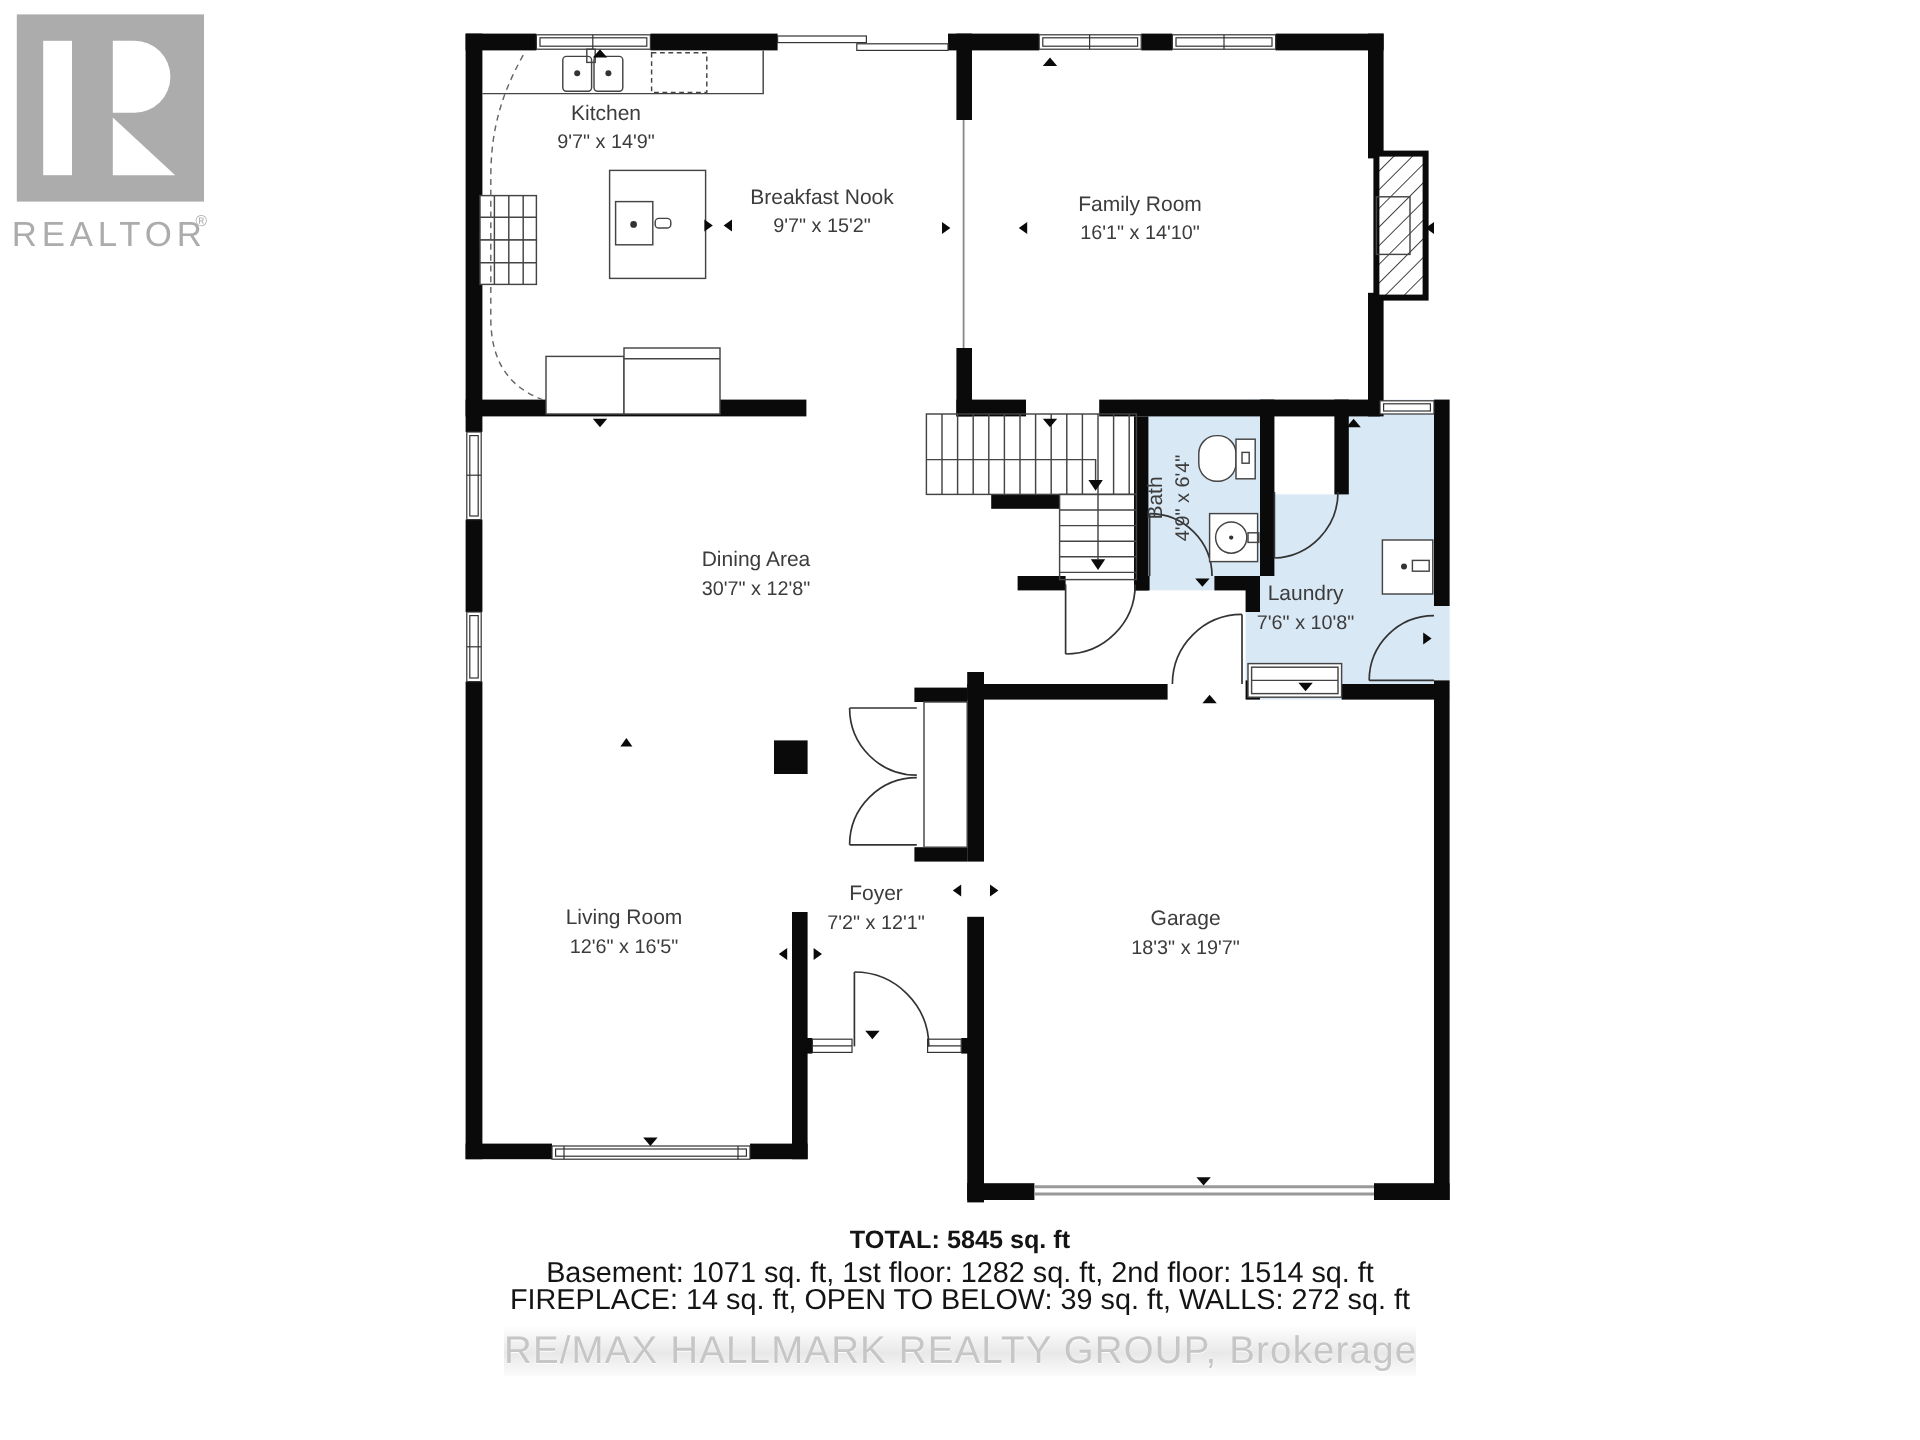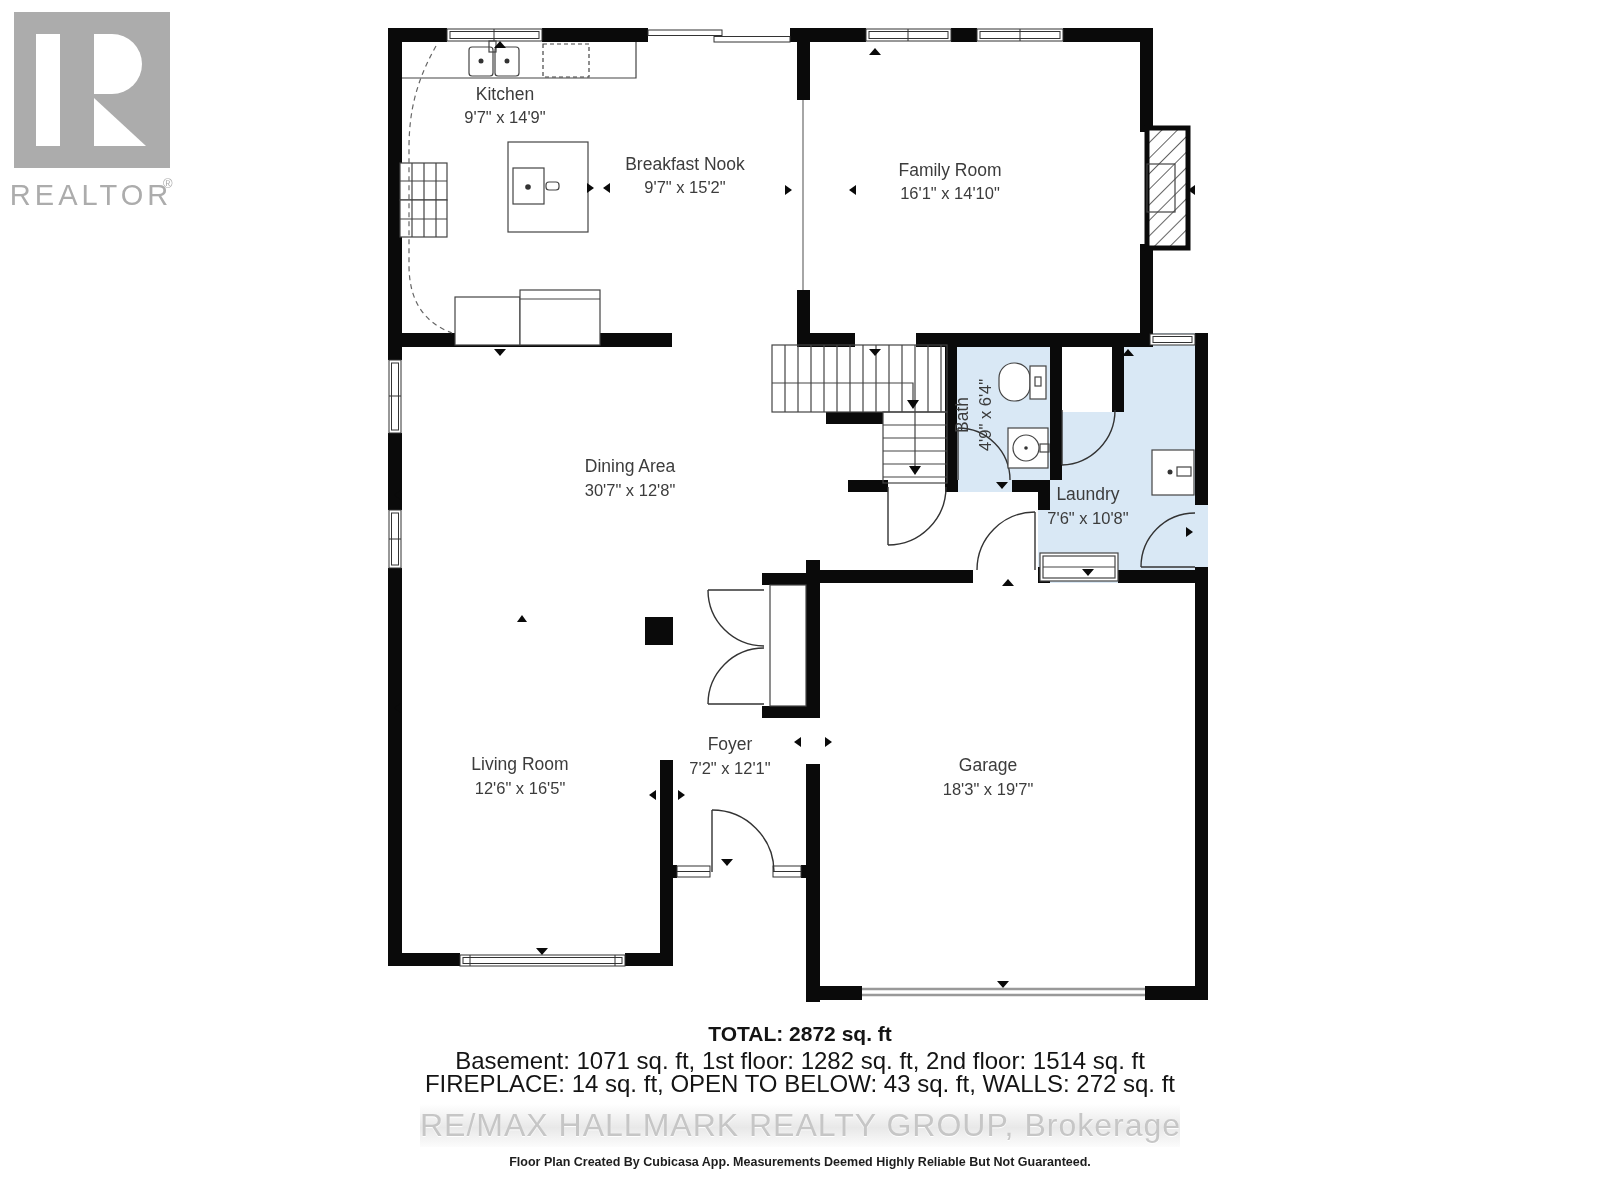--- a/index.html
+++ b/index.html
@@ -307,20 +307,19 @@
     <text class="room-name mid" x="730" y="750">Foyer</text>
     <text class="room-dims mid" x="730" y="774">7'2" x 12'1"</text>
     <text class="room-name mid" x="988" y="771">Garage</text>
     <text class="room-dims mid" x="988" y="795">18'3" x 19'7"</text>
   </g>
 </svg>
 
 <div class="watermark">RE/MAX HALLMARK REALTY GROUP, Brokerage</div>
 
 <div class="summary">
-  <p class="total">TOTAL: 2872 sq. ft</p>
+  <p class="total">TOTAL: 5845 sq. ft</p>
   <p class="line">Basement: 1071 sq. ft, 1st floor: 1282 sq. ft, 2nd floor: 1514 sq. ft</p>
-  <p class="line">FIREPLACE: 14 sq. ft, OPEN TO BELOW: 43 sq. ft, WALLS: 272 sq. ft</p>
+  <p class="line">FIREPLACE: 14 sq. ft, OPEN TO BELOW: 39 sq. ft, WALLS: 272 sq. ft</p>
 </div>
 
-<div class="disclaimer">Floor Plan Created By Cubicasa App. Measurements Deemed Highly Reliable But Not Guaranteed.</div>
 
 </div>
 
 </body></html>

